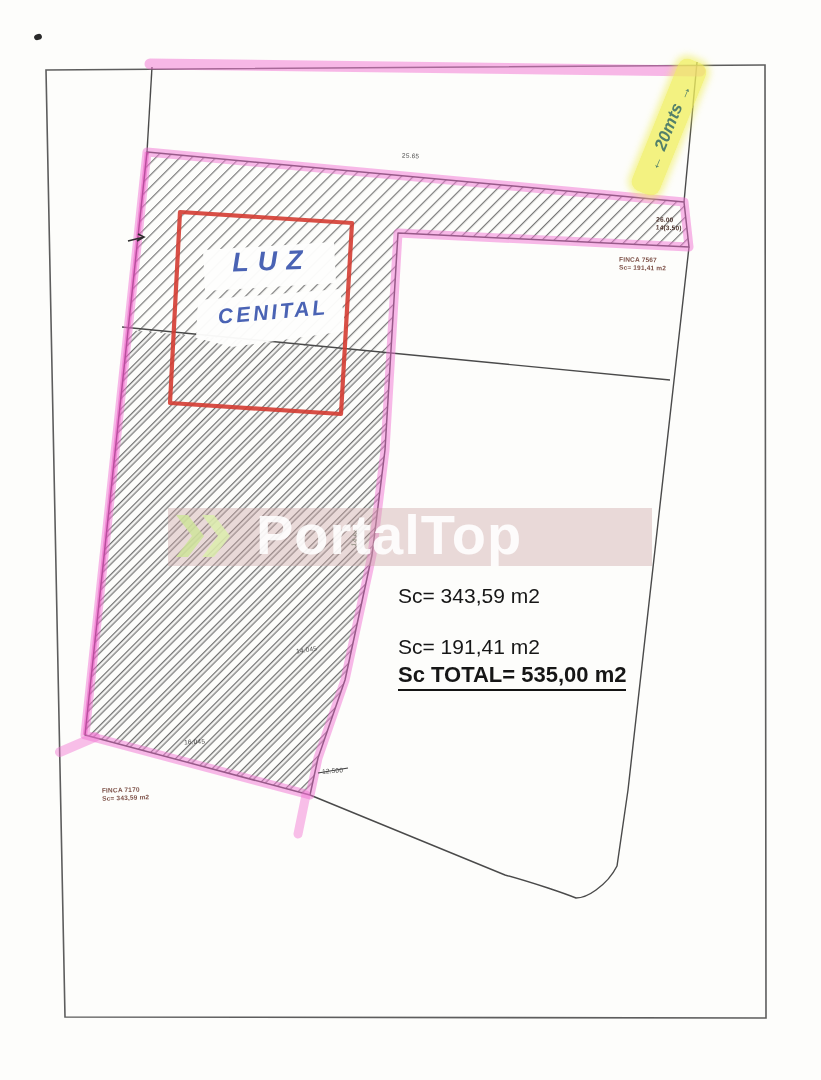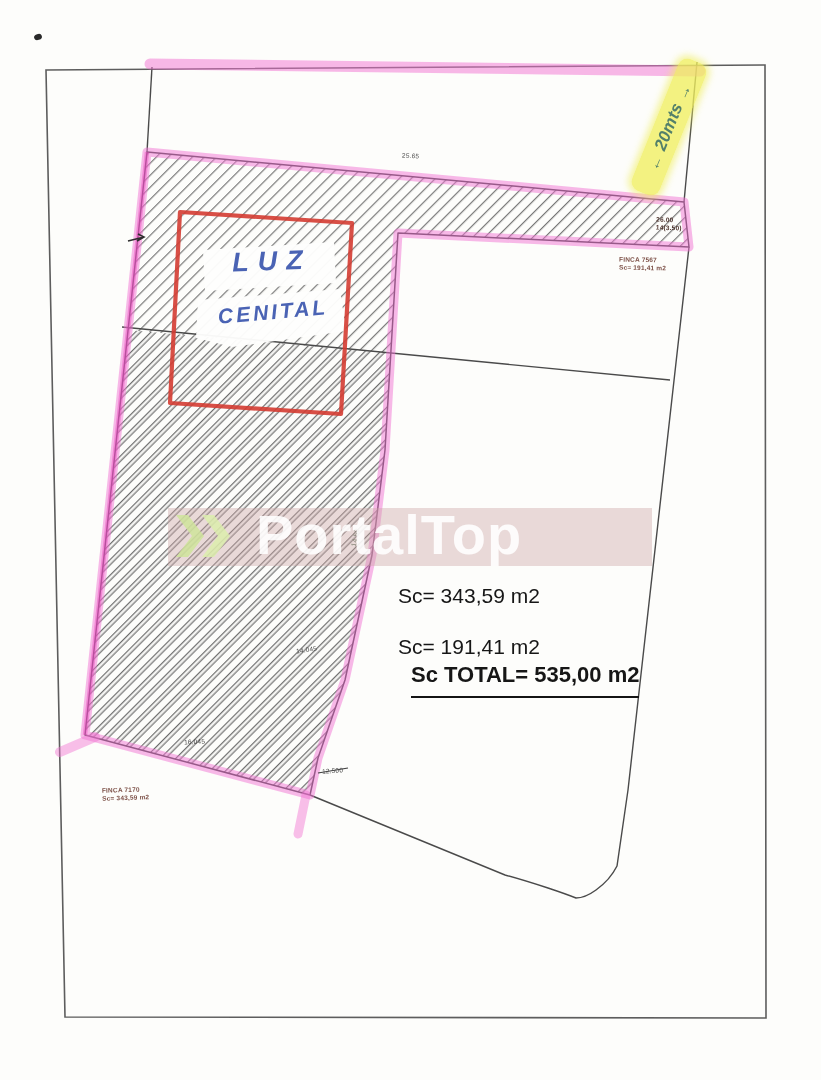--- a/index.html
+++ b/index.html
@@ -32,21 +32,21 @@
 
   
   .finca{font-size:6.5px;line-height:1.25;color:#7d5148;font-weight:bold;letter-spacing:.2px;}
   .finca-right{left:619px;top:256px;transform:rotate(1deg);}
   .finca-left{left:102px;top:786px;transform:rotate(-2deg);}
 
   
   .sc-block{left:398px;top:584px;color:#161616;}
   .sc-line{font-size:21px;margin:0 0 27px 0;}
   .sc-line2{font-size:21px;margin:0 0 3px 0;}
-  .sc-total{font-size:22px;font-weight:bold;border-bottom:2.5px solid #141414;padding-bottom:8px;margin-left:13px;}
+  .sc-total{font-size:22px;font-weight:bold;border-bottom:2.5px solid #141414;padding-bottom:1px;}
 
   
   .dim{font-size:6.5px;color:#4c4c4c;letter-spacing:.2px;}
   .dim-top{left:402px;top:152px;transform:rotate(4deg);}
   .dim-strip-right{left:656px;top:216px;transform:rotate(2deg);line-height:1.3;color:#4e342e;font-weight:bold;}
   .dim-col-mid{left:346px;top:534px;transform:rotate(-78deg);color:#4f6b52;font-size:7px;}
   .dim-col-low{left:296px;top:646px;transform:rotate(-8deg);}
   .dim-bot-inner{left:184px;top:738px;transform:rotate(-3deg);color:#3a3a3a;}
   .dim-bot-edge{left:322px;top:767px;transform:rotate(-4deg);}
 

